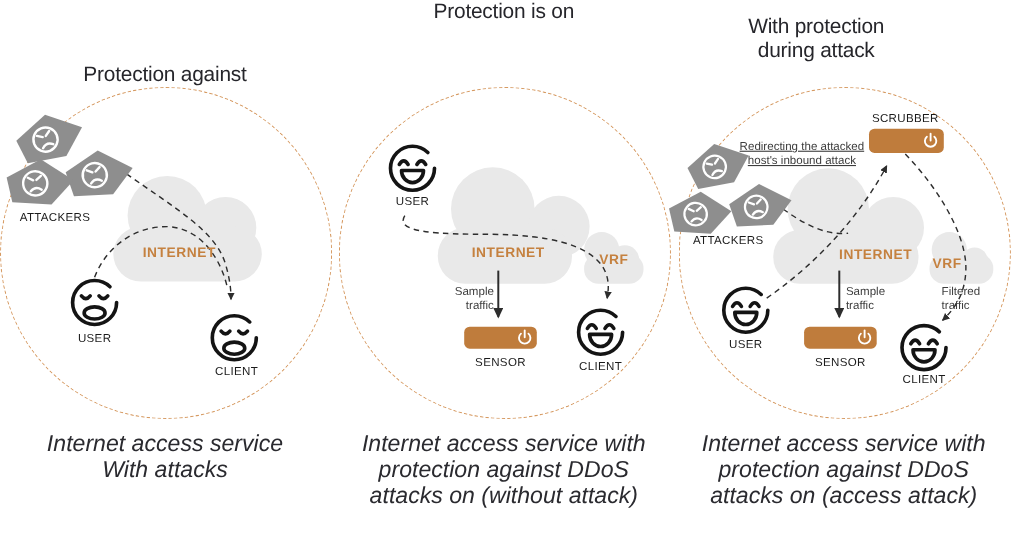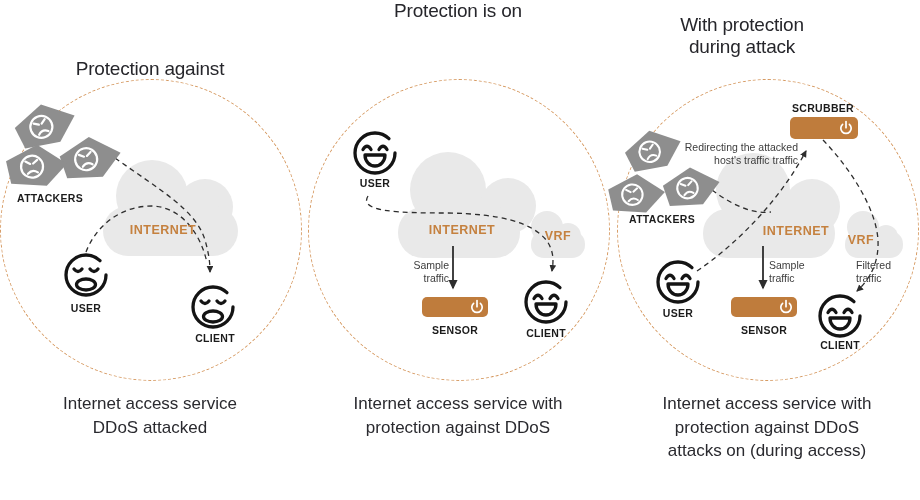--- a/index.html
+++ b/index.html
@@ -1,22 +1,22 @@
 <!DOCTYPE html>
 <html><head>
 <meta charset="utf-8">
 <style>
   html,body{margin:0;padding:0;}
   body{font-family:"Liberation Sans", sans-serif; background:#ffffff;}
   .stage{position:relative;width:920px;height:500px;overflow:hidden;background:#fff;}
   .abs{position:absolute;}
   .title{font-size:19px;line-height:22px;text-align:center;color:#26262b;font-weight:500;letter-spacing:-.2px;z-index:4;}
-  .caption{font-size:17px;line-height:23.5px;text-align:center;color:#2a2a2f;z-index:4;}
+  .caption{font-size:21px;line-height:23.5px;text-align:center;color:#2a2a2f;z-index:4;font-style:italic;}
   .boundary{border:1.5px dashed #d69a62;border-radius:50%;width:300px;height:300px;z-index:1;}
-  .lbl{font-size:10.5px;font-weight:bold;color:#1b1b1b;letter-spacing:.3px;text-align:center;z-index:4;}
+  .lbl{font-size:10.5px;font-weight:normal;color:#1b1b1b;letter-spacing:.3px;text-align:center;z-index:4;}
   .olbl{font-size:12.5px;font-weight:bold;color:#c5813f;letter-spacing:.5px;text-align:center;z-index:4;}
   .note{font-size:10.5px;line-height:13px;color:#3d3d3d;z-index:4;}
   .box{background:#bf7c3c;border-radius:5px;z-index:2;}
   svg.overlay{position:absolute;left:0;top:0;z-index:3;pointer-events:none;}
 </style>
 </head>
 <body>
 
 <div class="stage">
 
@@ -137,46 +137,47 @@
   <div class="abs olbl" style="left:412px;top:223px;width:100px;">INTERNET</div>
   <div class="abs olbl" style="left:538px;top:229px;width:40px;">VRF</div>
   <div class="abs note" style="left:369px;top:259px;width:80px;text-align:right;">
     <div>Sample</div>
     <div>traffic</div>
   </div>
   <div class="abs lbl" style="left:415px;top:324px;width:80px;">SENSOR</div>
   <div class="abs lbl" style="left:514px;top:327px;width:64px;">CLIENT</div>
 
   <div class="abs lbl" style="left:783px;top:102px;width:80px;">SCRUBBER</div>
-  <div class="abs note" style="left:660px;top:141px;width:138px;text-align:right;">
+  <div class="abs note" style="left:660px;top:127px;width:138px;text-align:center;text-decoration:underline;">
     <div>Redirecting the attacked</div>
-    <div>host's traffic traffic</div>
+    <div>host's inbound attack</div>
   </div>
   <div class="abs lbl" style="left:622px;top:213px;width:80px;">ATTACKERS</div>
   <div class="abs olbl" style="left:746px;top:224px;width:100px;">INTERNET</div>
   <div class="abs olbl" style="left:841px;top:233px;width:40px;">VRF</div>
   <div class="abs lbl" style="left:648px;top:307px;width:60px;">USER</div>
   <div class="abs note" style="left:769px;top:259px;width:60px;">
     <div>Sample</div>
     <div>traffic</div>
   </div>
   <div class="abs note" style="left:836px;top:259px;width:60px;margin-left:20px;">
     <div>Filtered</div>
     <div>traffic</div>
   </div>
   <div class="abs lbl" style="left:724px;top:324px;width:80px;">SENSOR</div>
   <div class="abs lbl" style="left:808px;top:339px;width:64px;">CLIENT</div>
 
   <div class="abs caption" style="left:20px;top:392px;width:260px;">
     <div>Internet access service</div>
-    <div>DDoS attacked</div>
+    <div>With attacks</div>
   </div>
   <div class="abs caption" style="left:328px;top:392px;width:260px;">
     <div>Internet access service with</div>
     <div>protection against DDoS</div>
+    <div>attacks on (without attack)</div>
   </div>
   <div class="abs caption" style="left:637px;top:392px;width:260px;">
     <div>Internet access service with</div>
     <div>protection against DDoS</div>
-    <div>attacks on (during access)</div>
+    <div>attacks on (access attack)</div>
   </div>
 
 </div>
 
 </body></html>

